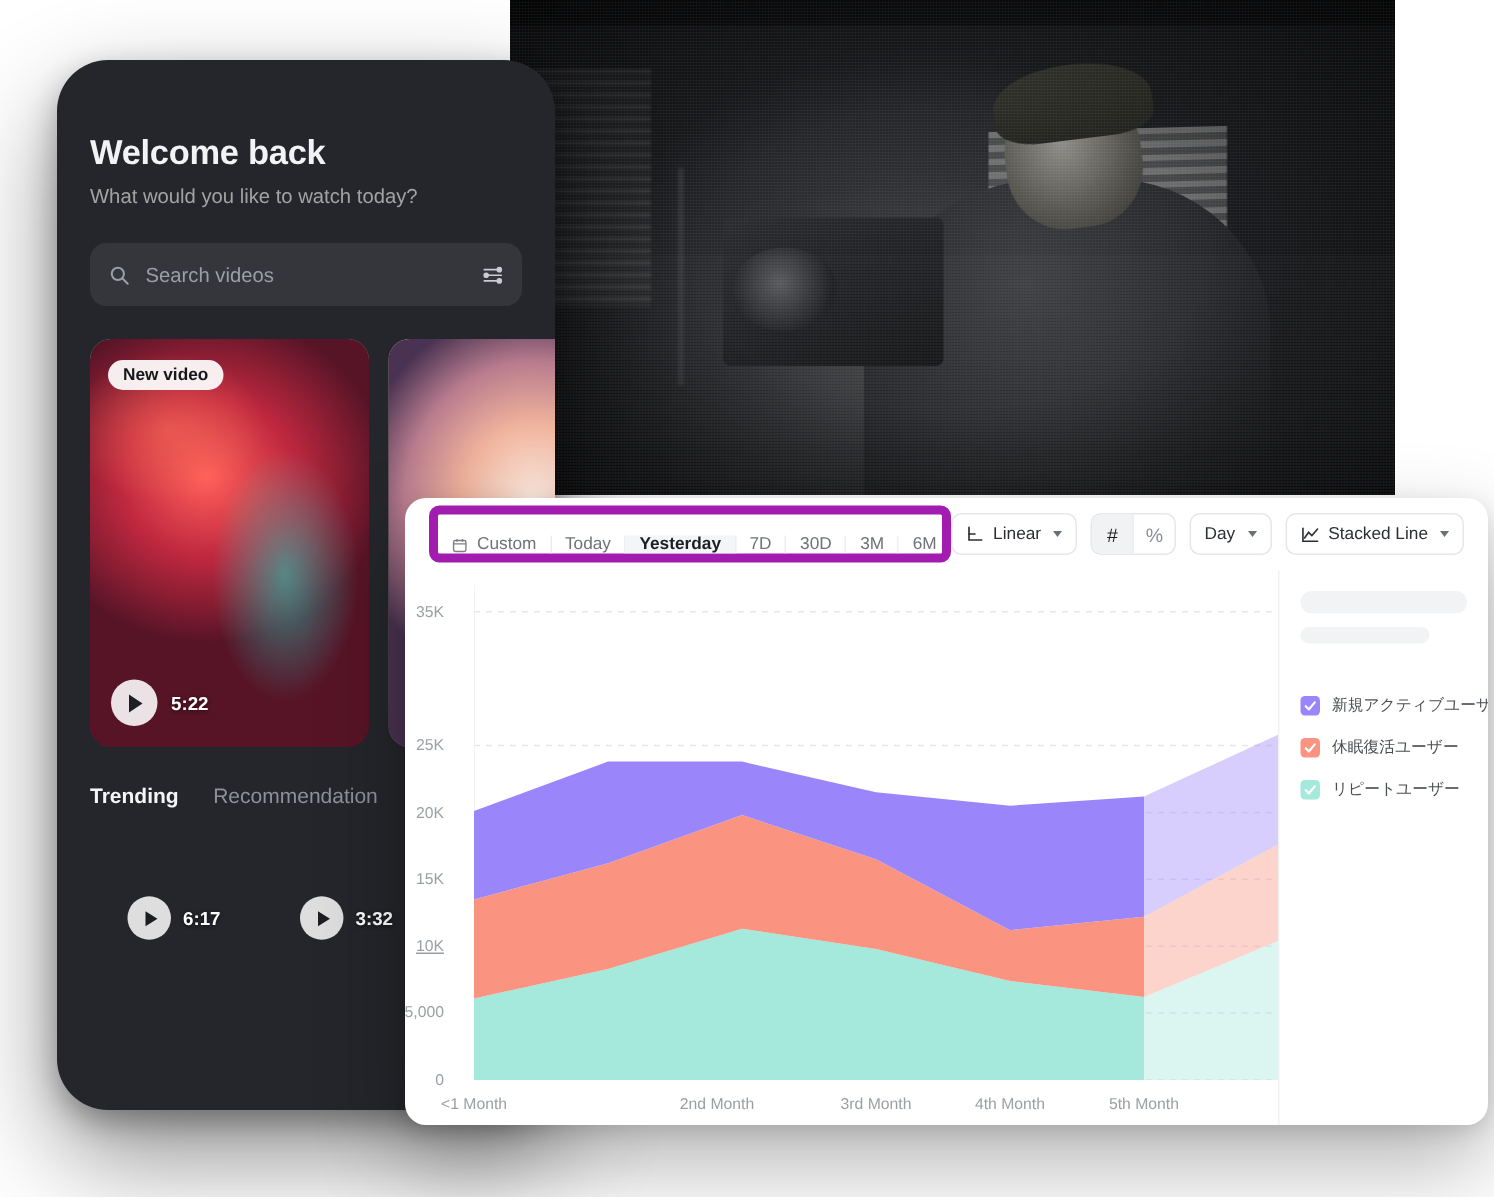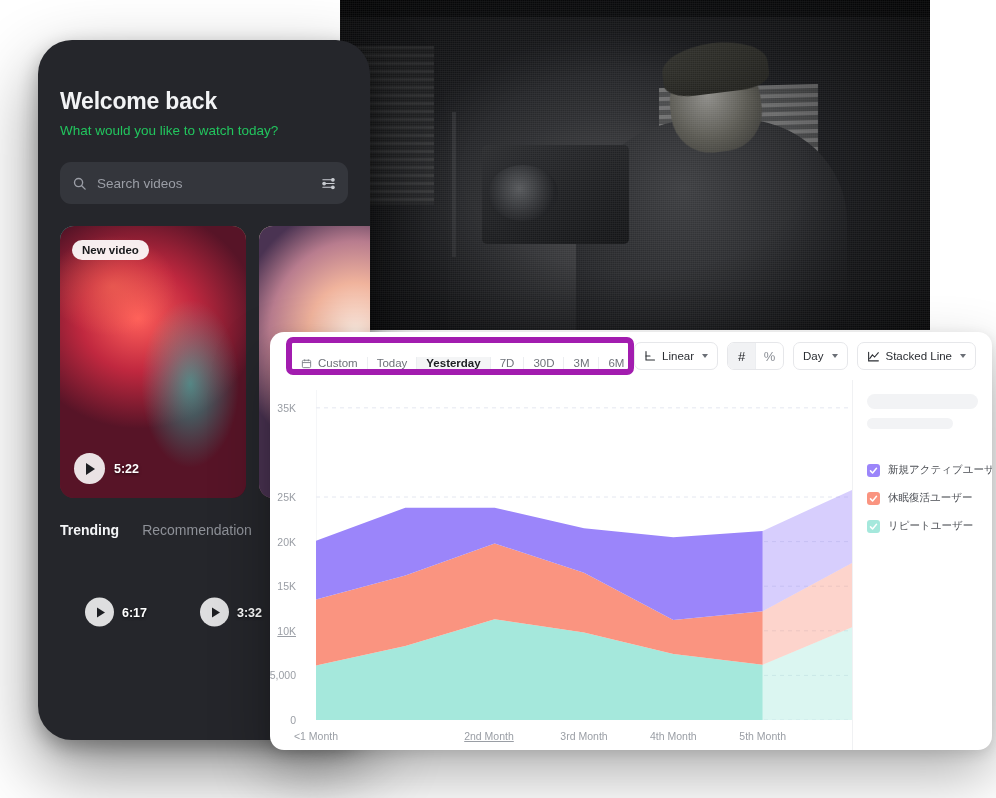--- a/index.html
+++ b/index.html
@@ -54,21 +54,21 @@
 
   
   .phone{
     position:absolute;left:38px;top:40px;width:332px;height:700px;
     background:#25262b;border-radius:34px;
     box-shadow:0 30px 70px rgba(0,0,0,.45), 0 8px 20px rgba(0,0,0,.3);
     overflow:hidden;
   }
   .phone-inner{position:absolute;inset:0;padding:48px 22px 0 22px;box-sizing:border-box;}
   .welcome-title{color:#f2f3f5;font-size:23px;font-weight:bold;letter-spacing:-.2px;margin:0 0 8px 0;}
-  .welcome-sub{color:#22c55e;font-size:13.5px;margin:0 0 24px 0;font-weight:400;}
+  .welcome-sub{color:#a3a3a3;font-size:13.5px;margin:0 0 24px 0;font-weight:400;}
 
   .searchbar{
     height:42px;background:#34363c;border-radius:11px;
     display:flex;align-items:center;padding:0 12px;box-sizing:border-box;gap:10px;
   }
   .searchbar .ph{color:#9b9ea6;font-size:13.5px;flex:1;}
   .ic{display:inline-flex;align-items:center;justify-content:center;}
 
   .cards-row{display:flex;gap:13px;margin-top:22px;}
   .vcard{width:186px;height:272px;border-radius:14px;position:relative;overflow:hidden;flex:none;}
@@ -348,21 +348,21 @@
               <path d="M0,275.5945945945946 L89.33333333333333,255.97297297297297 L178.66666666666666,229.21621621621622 L268,242.59459459459458 L357.3333333333333,264 L446.6666666666667,274.7027027027027 L536,237.24324324324323 L536,330 L446.6666666666667,330 L357.3333333333333,330 L268,330 L178.66666666666666,330 L89.33333333333333,330 L0,330 Z" fill="#a5e8dc" clip-path="url(#solidClip)"></path>
               <path d="M0,275.5945945945946 L89.33333333333333,255.97297297297297 L178.66666666666666,229.21621621621622 L268,242.59459459459458 L357.3333333333333,264 L446.6666666666667,274.7027027027027 L536,237.24324324324323 L536,330 L446.6666666666667,330 L357.3333333333333,330 L268,330 L178.66666666666666,330 L89.33333333333333,330 L0,330 Z" fill="#a5e8dc" opacity="0.4" clip-path="url(#fcClip)"></path>
               <path d="M0,209.59459459459458 L89.33333333333333,185.51351351351352 L178.66666666666666,153.40540540540542 L268,182.83783783783784 L357.3333333333333,230.1081081081081 L446.6666666666667,221.18918918918916 L536,173.02702702702703 L536,237.24324324324323 L446.6666666666667,274.7027027027027 L357.3333333333333,264 L268,242.59459459459458 L178.66666666666666,229.21621621621622 L89.33333333333333,255.97297297297297 L0,275.5945945945946 Z" fill="#fa9480" clip-path="url(#solidClip)"></path>
               <path d="M0,209.59459459459458 L89.33333333333333,185.51351351351352 L178.66666666666666,153.40540540540542 L268,182.83783783783784 L357.3333333333333,230.1081081081081 L446.6666666666667,221.18918918918916 L536,173.02702702702703 L536,237.24324324324323 L446.6666666666667,274.7027027027027 L357.3333333333333,264 L268,242.59459459459458 L178.66666666666666,229.21621621621622 L89.33333333333333,255.97297297297297 L0,275.5945945945946 Z" fill="#fa9480" opacity="0.4" clip-path="url(#fcClip)"></path>
               <path d="M0,150.72972972972974 L89.33333333333333,117.72972972972974 L178.66666666666666,117.72972972972974 L268,138.24324324324326 L357.3333333333333,147.16216216216216 L446.6666666666667,140.9189189189189 L536,99.8918918918919 L536,173.02702702702703 L446.6666666666667,221.18918918918916 L357.3333333333333,230.1081081081081 L268,182.83783783783784 L178.66666666666666,153.40540540540542 L89.33333333333333,185.51351351351352 L0,209.59459459459458 Z" fill="#9b85fa" clip-path="url(#solidClip)"></path>
               <path d="M0,150.72972972972974 L89.33333333333333,117.72972972972974 L178.66666666666666,117.72972972972974 L268,138.24324324324326 L357.3333333333333,147.16216216216216 L446.6666666666667,140.9189189189189 L536,99.8918918918919 L536,173.02702702702703 L446.6666666666667,221.18918918918916 L357.3333333333333,230.1081081081081 L268,182.83783783783784 L178.66666666666666,153.40540540540542 L89.33333333333333,185.51351351351352 L0,209.59459459459458 Z" fill="#9b85fa" opacity="0.4" clip-path="url(#fcClip)"></path>
             </svg></div>
         <div class="xaxis" id="xaxis">
             <div class="xtick" style="left: 0px;">&lt;1 Month</div>
             <div class="xtick" style="left: 89.3333px; margin-top: 24px;">1st Month</div>
-            <div class="xtick" style="left: 173px; text-decoration: underline;">2nd Month</div>
+            <div class="xtick" style="left: 162px;">2nd Month</div>
             <div class="xtick" style="left: 268px;">3rd Month</div>
             <div class="xtick" style="left: 357.333px;">4th Month</div>
             <div class="xtick" style="left: 446.667px;">5th Month</div>
           </div>
       </div>
 
       <div class="legend-col">
         <div class="skel"></div>
         <div class="skel s2"></div>
         <div class="legend-list">

